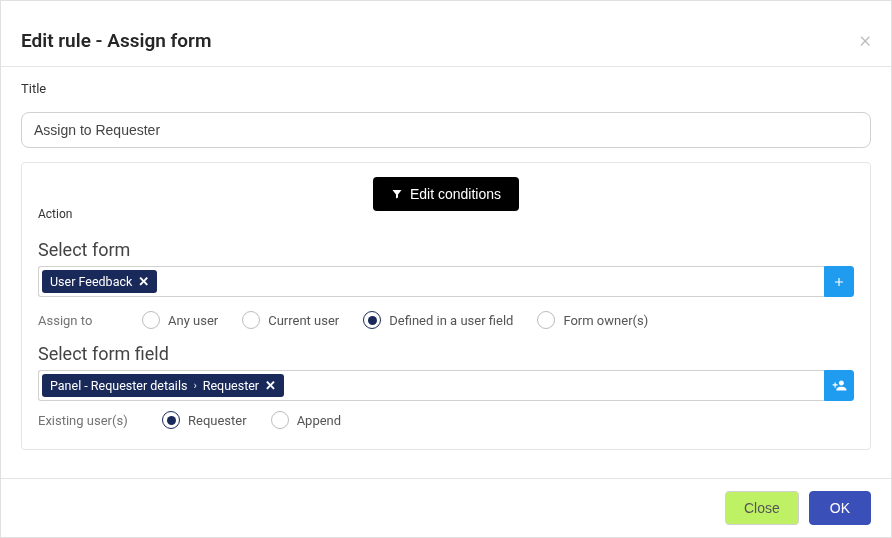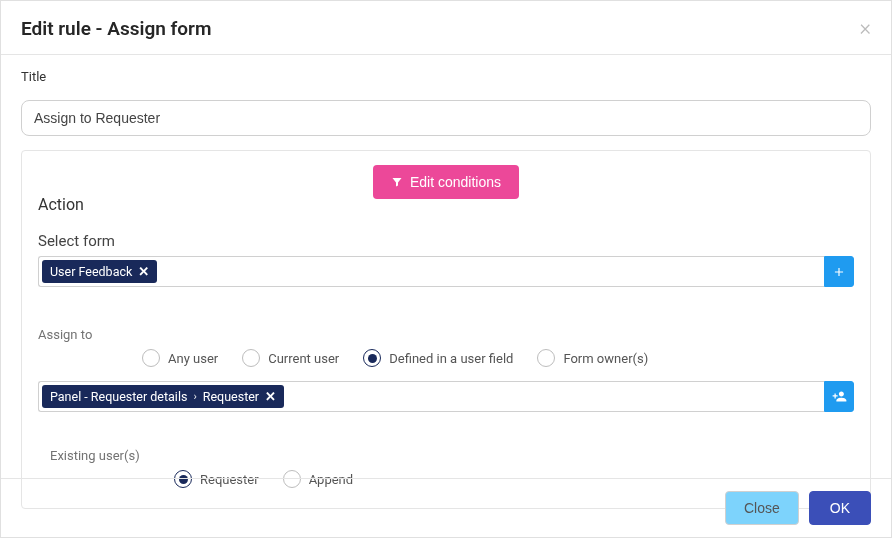--- a/index.html
+++ b/index.html
@@ -6,21 +6,21 @@
     body {
       font-family: -apple-system, BlinkMacSystemFont, "Segoe UI", Roboto, Arial, sans-serif;
       background: #fff;
       width: 892px;
       height: 538px;
       position: relative;
       border: 1px solid #e0e0e0;
       color: #333;
     }
     .header {
-      padding: 16px 20px 14px 20px;
+      padding: 28px 20px 14px 20px;
       border-bottom: 1px solid #e5e5e5;
       display: flex;
       justify-content: space-between;
       align-items: flex-start;
     }
     .header-title {
       font-size: 19px;
       font-weight: 600;
       color: #262626;
     }
@@ -54,42 +54,42 @@
       border-radius: 4px;
       padding: 14px 16px 20px 16px;
       margin-top: 14px;
       position: relative;
     }
     .edit-cond-wrap {
       text-align: center;
       margin-bottom: 6px;
     }
     .edit-cond-btn {
-      background: #ec4899;
+      background: #000000;
       color: #fff;
       border: none;
       border-radius: 4px;
       padding: 9px 18px;
       font-size: 14px;
       cursor: pointer;
       display: inline-flex;
       align-items: center;
       gap: 7px;
     }
     .section-heading {
-      font-size: 16px;
+      font-size: 12px;
       color: #333;
       margin-bottom: 18px;
       margin-top: -10px;
     }
     .subgroup {
       margin-top: 14px;
     }
     .sub-label {
-      font-size: 15px;
+      font-size: 18px;
       color: #444;
       margin-bottom: 6px;
       display: block;
     }
     .tag-input {
       display: flex;
       align-items: stretch;
       width: 100%;
     }
     .tag-input .tag-area {
@@ -138,27 +138,26 @@
       align-items: center;
       gap: 24px;
       margin-top: 14px;
     }
     .radio-row.tight { margin-top: 10px; }
     .radio-row-label {
       font-size: 13px;
       color: #737373;
       min-width: 80px;
     }
-    .radio-row-label.wider { min-width: 100px; margin-left: 12px; }
+    .radio-row-label.wider { min-width: 100px; }
     .radio-opt {
       display: inline-flex;
       align-items: center;
       gap: 8px;
       cursor: pointer;
-      margin-top: 48px;
     }
     .radio-circle {
       width: 18px;
       height: 18px;
       border: 1.5px solid #bdbdbd;
       border-radius: 50%;
       display: inline-flex;
       align-items: center;
       justify-content: center;
       background: #fff;
@@ -181,21 +180,21 @@
       bottom: 0;
       left: 0;
       right: 0;
       border-top: 1px solid #e5e5e5;
       padding: 12px 20px;
       display: flex;
       justify-content: flex-end;
       gap: 10px;
     }
     .btn-secondary {
-      background: #7dd3fc;
+      background: #bef264;
       border: 1px solid #d0d0d0;
       color: #555;
       padding: 8px 18px;
       border-radius: 4px;
       font-size: 14px;
       cursor: pointer;
     }
     .btn-primary {
       background: #3b4fb8;
       border: 1px solid #3b4fb8;
@@ -272,20 +271,21 @@
         <span class="radio-text">Defined in a user field</span>
       </label>
 
       <label class="radio-opt">
         <span class="radio-circle"></span>
         <span class="radio-text">Form owner(s)</span>
       </label>
     </div>
 
     <div class="subgroup">
+      <label class="sub-label">Select form field</label>
       <div class="tag-input">
         <div class="tag-area">
           <span class="tag">
             <span>Panel - Requester details</span>
             <span class="tag-chevron">›</span>
             <span>Requester</span>
             <span class="tag-x">✕</span>
           </span>
         </div>
         <div class="addon-btn">

